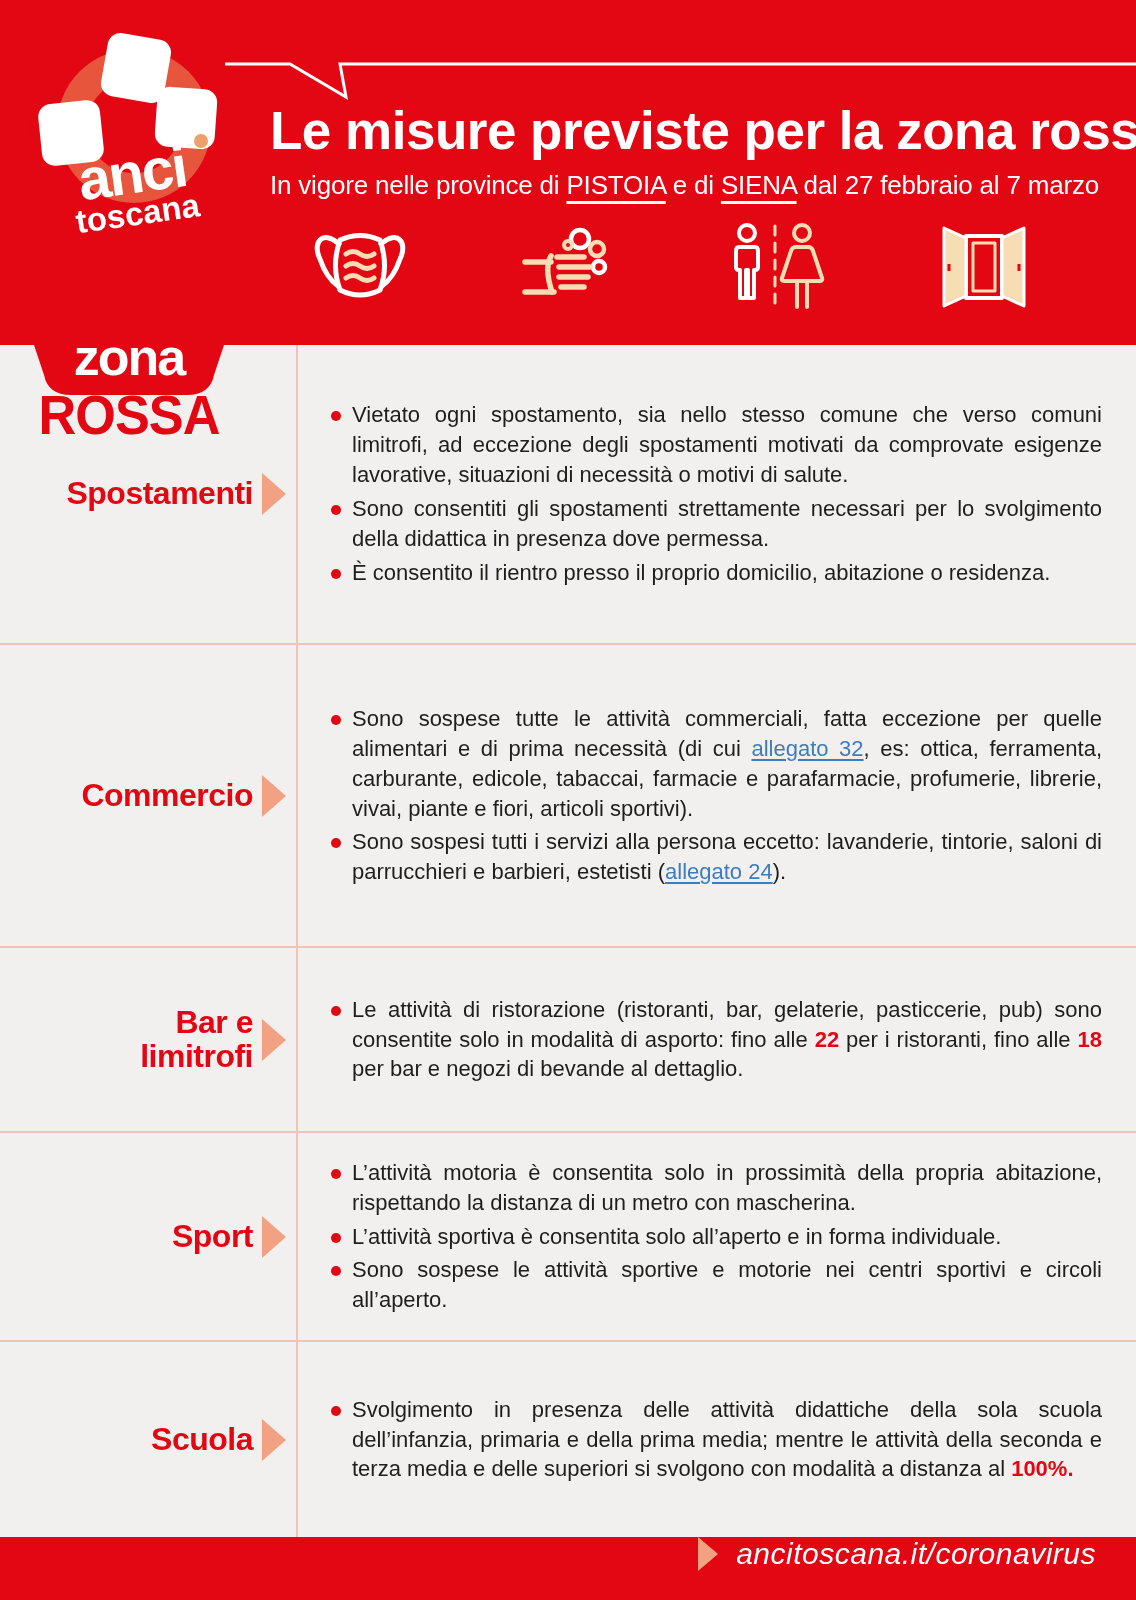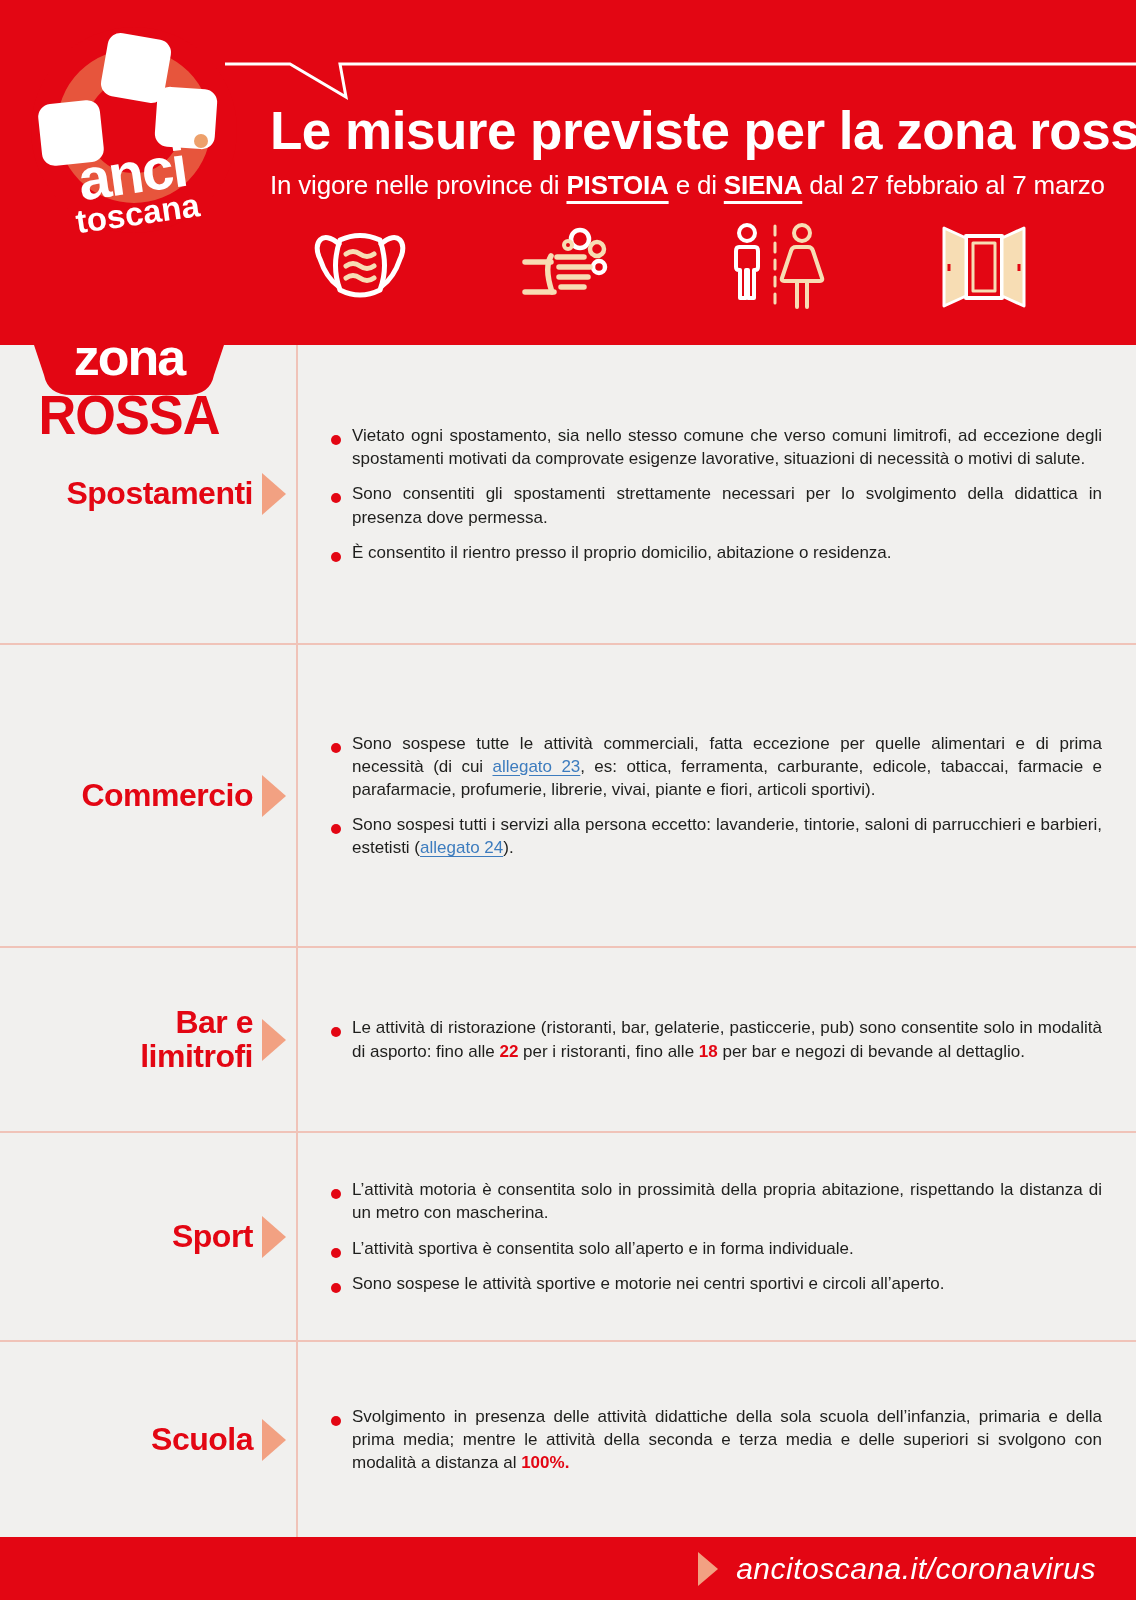--- a/index.html
+++ b/index.html
@@ -21,21 +21,21 @@
   .logo-text .l1 { font-size:58px; font-weight:bold; letter-spacing:-2px; display:block; }
   .logo-text .l2 { font-size:33px; font-weight:bold; letter-spacing:0px; display:block; }
   .page-title {
     position:absolute; left:270px; top:100px; width:830px;
     font-size:53px; font-weight:bold; color:#fff; white-space:nowrap; letter-spacing:-0.5px;
   }
   .subtitle {
     position:absolute; left:270px; top:170px; width:840px;
     font-size:26px; color:#fff; white-space:nowrap; letter-spacing:-0.2px;
   }
-  .subtitle .bu { font-weight:bold; text-decoration:underline; text-decoration-thickness:3px; text-underline-offset:7px; }
+  .subtitle .bu { font-weight:normal; text-decoration:underline; text-decoration-thickness:3px; text-underline-offset:7px; }
   .icons-row {
     position:absolute; left:310px; right:100px; top:222px; height:90px;
     display:flex; justify-content:space-between; align-items:center;
   }
   
   .zona-badge { position:absolute; left:30px; top:345px; width:198px; height:50px; z-index:4; }
   .zona-badge svg { position:absolute; left:0; top:0; }
   .zona-badge .zona-text {
     position:absolute; left:0; top:-14px; width:198px; text-align:center;
     font-size:52px; font-weight:bold; color:#fff; letter-spacing:-2px; line-height:1;
@@ -65,33 +65,33 @@
   .sec-arrow {
     width:0; height:0; flex:none;
     border-left:24px solid #f2a182; border-top:21px solid transparent; border-bottom:21px solid transparent;
   }
   .sec-body {
     flex:1; display:flex; flex-direction:column; justify-content:center;
     padding:16px 34px 16px 32px;
   }
   .sec-body ul { list-style:none; }
   .sec-body li {
-    position:relative; padding-left:22px; margin:12px 0;
-    font-size:17px; line-height:1.36; text-align:justify;
+    position:relative; padding-left:22px; margin:4px 0;
+    font-size:22px; line-height:1.36; text-align:justify;
   }
   .sec-body li::before {
     content:""; position:absolute; left:1px; top:11px;
     width:10px; height:10px; border-radius:50%; background:#e30613;
   }
   .seg-link { color:#3d7cbe; text-decoration:underline; text-underline-offset:3px; cursor:pointer; }
   .seg-red { color:#e30613; font-weight:bold; }
   
   .footer {
     position:absolute; left:0; bottom:0; width:1136px; height:63px; background:#e30613;
-    display:flex; align-items:center; justify-content:flex-end; gap:18px; padding-right:40px;
+    display:flex; justify-content:flex-end; gap:18px; padding-right:40px;
   }
   .footer-arrow {
     width:0; height:0;
     border-left:20px solid #f2a182; border-top:17px solid transparent; border-bottom:17px solid transparent;
   }
   .footer-url { color:#fff; font-size:30px; font-style:italic; letter-spacing:0.5px; }
 </style>
 </head>
 <body>
 
@@ -195,21 +195,21 @@
       </section>
       <section class="section">
         <div class="sec-left">
           <div class="label-wrap">
             <span class="sec-label">Commercio</span>
             <span class="sec-arrow"></span>
           </div>
         </div>
         <div class="sec-body">
           <ul>
-            <li><span>Sono sospese tutte le attività commerciali, fatta eccezione per quelle alimentari e di prima necessità (di cui </span><span class="seg-link">allegato 23</span><span>, es: ottica, ferramenta, carburante, edicole, tabaccai, farmacie e parafarmacie, profumerie, librerie, vivai, piante e fiori, articoli sportivi).</span></li>
+            <li><span>Sono sospese tutte le attività commerciali, fatta eccezione per quelle alimentari e di prima necessità (di cui </span><span class="seg-link">allegato 32</span><span>, es: ottica, ferramenta, carburante, edicole, tabaccai, farmacie e parafarmacie, profumerie, librerie, vivai, piante e fiori, articoli sportivi).</span></li>
             <li><span>Sono sospesi tutti i servizi alla persona eccetto: lavanderie, tintorie, saloni di parrucchieri e barbieri, estetisti (</span><span class="seg-link">allegato 24</span><span>).</span></li>
           </ul>
         </div>
       </section>
       <section class="section">
         <div class="sec-left">
           <div class="label-wrap">
             <span class="sec-label">Bar e
 limitrofi</span>
             <span class="sec-arrow"></span>

